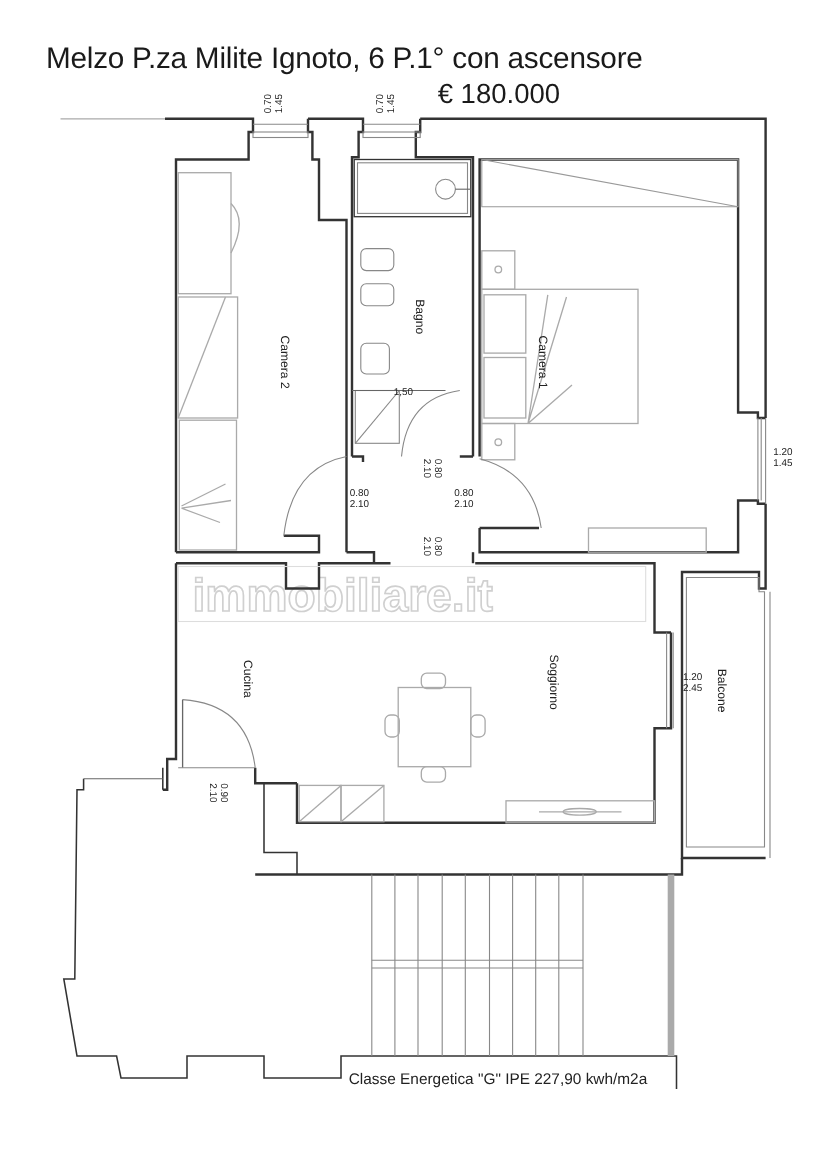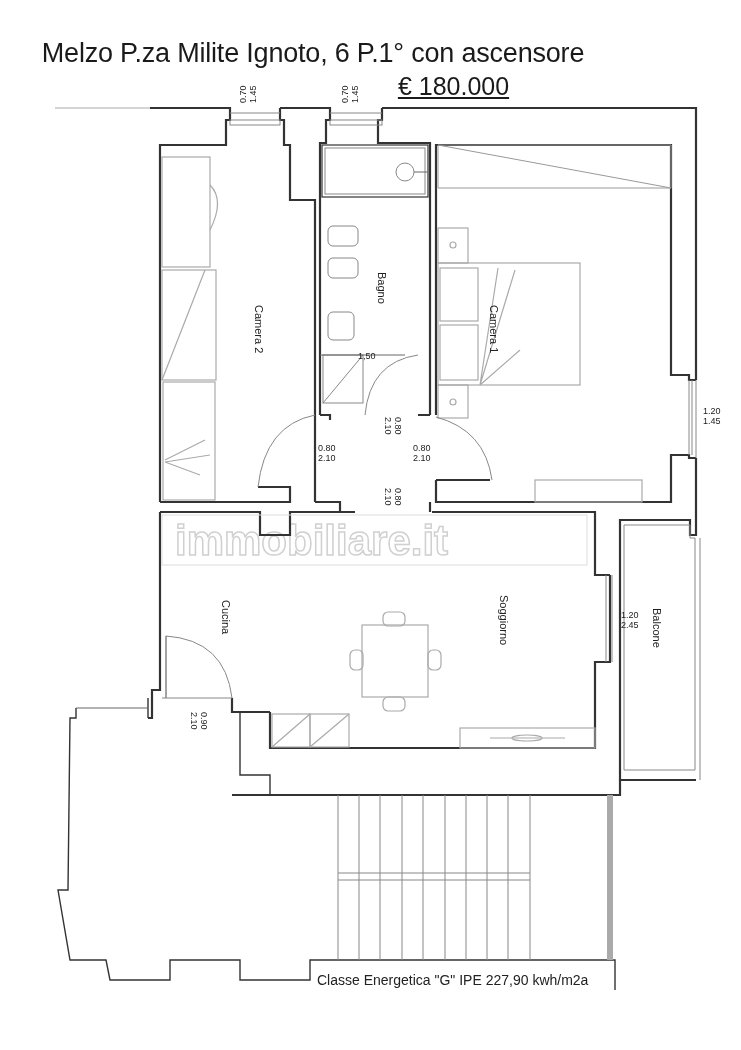--- a/index.html
+++ b/index.html
@@ -1,18 +1,18 @@
 <!DOCTYPE html>
 <html><head>
 <meta charset="utf-8">
 <style>
   html, body { margin: 0; padding: 0; background: #ffffff; }
   body { width: 741px; height: 1050px; position: relative; overflow: hidden; font-family: "Liberation Sans", sans-serif; }
   .title { position: absolute; left: 0; width: 626px; top: 38px; text-align: center; font-size: 27px; color: #1a1a1a; letter-spacing: -0.2px; }
-  .price { position: absolute; left: 0; width: 741px; top: 72px; text-align: center; font-size: 25px; color: #1a1a1a; padding-left: 166px; box-sizing: border-box; text-decoration: underline; }
+  .price { position: absolute; left: 0; width: 741px; top: 72px; text-align: center; font-size: 25px; color: #1a1a1a; padding-left: 166px; box-sizing: border-box; }
   .energy { position: absolute; left: 317px; top: 972px; font-size: 14px; color: #222; }
   svg.plan { position: absolute; left: 0; top: 0; }
   .wall { fill: none; stroke: #333; stroke-width: 2.2; }
   .thin { fill: none; stroke: #888; stroke-width: 1; }
   .furn { fill: none; stroke: #aaa; stroke-width: 1.2; }
   .dim { font-family: "Liberation Sans", sans-serif; font-size: 9px; fill: #222; }
   .room { font-family: "Liberation Sans", sans-serif; font-size: 11px; fill: #222; }
   .wm { font-family: "Liberation Sans", sans-serif; font-size: 42px; font-weight: bold; fill: none; stroke: #d0d0d0; stroke-width: 1.5; }
 </style>
 </head>

